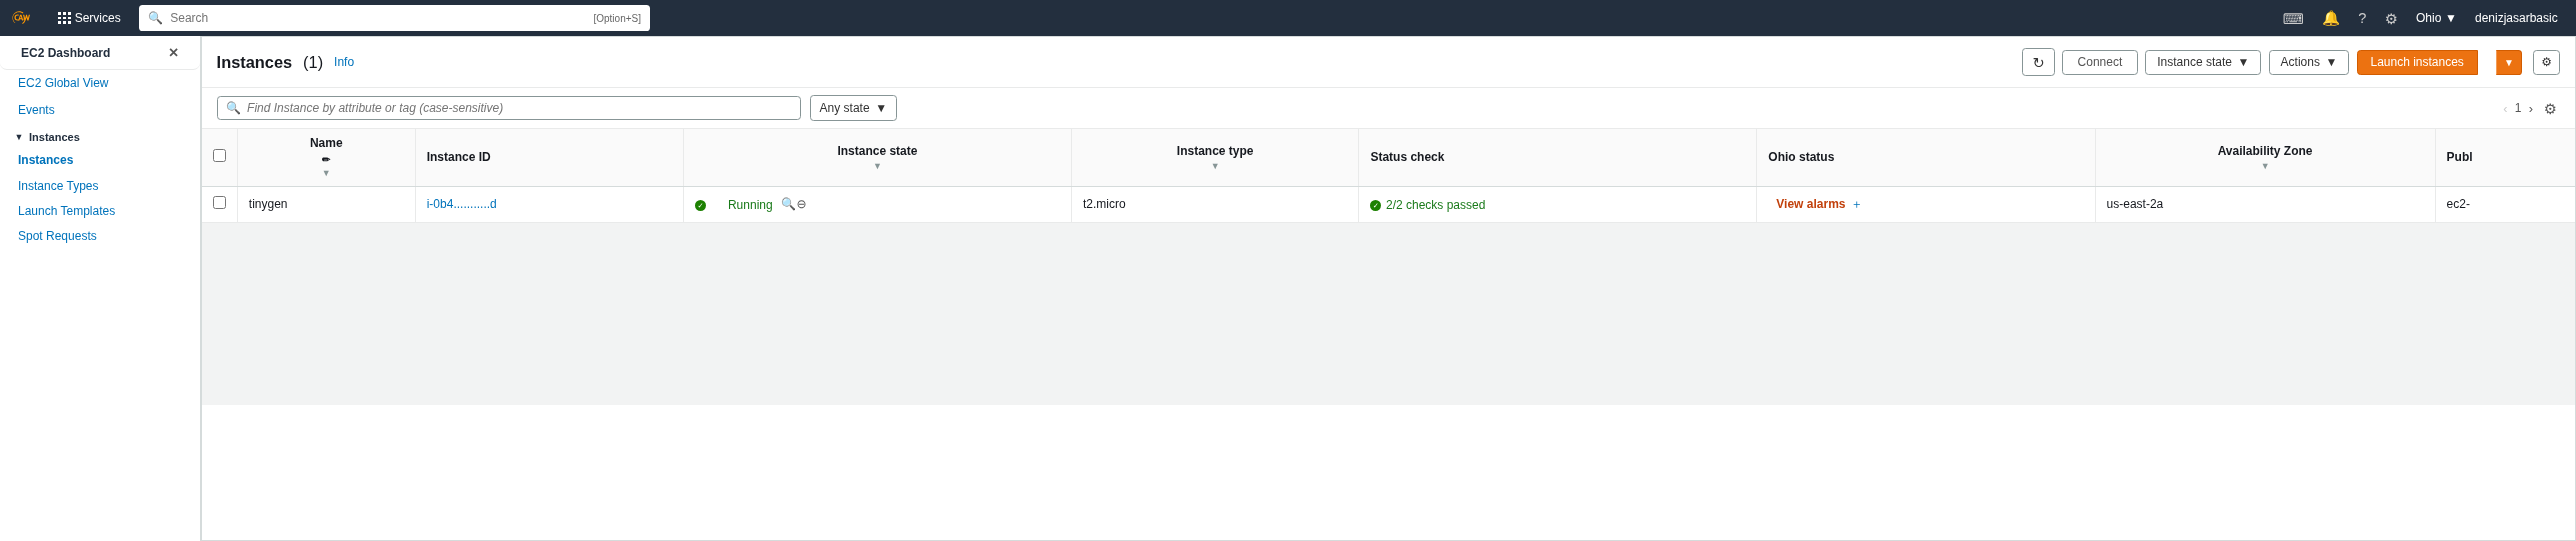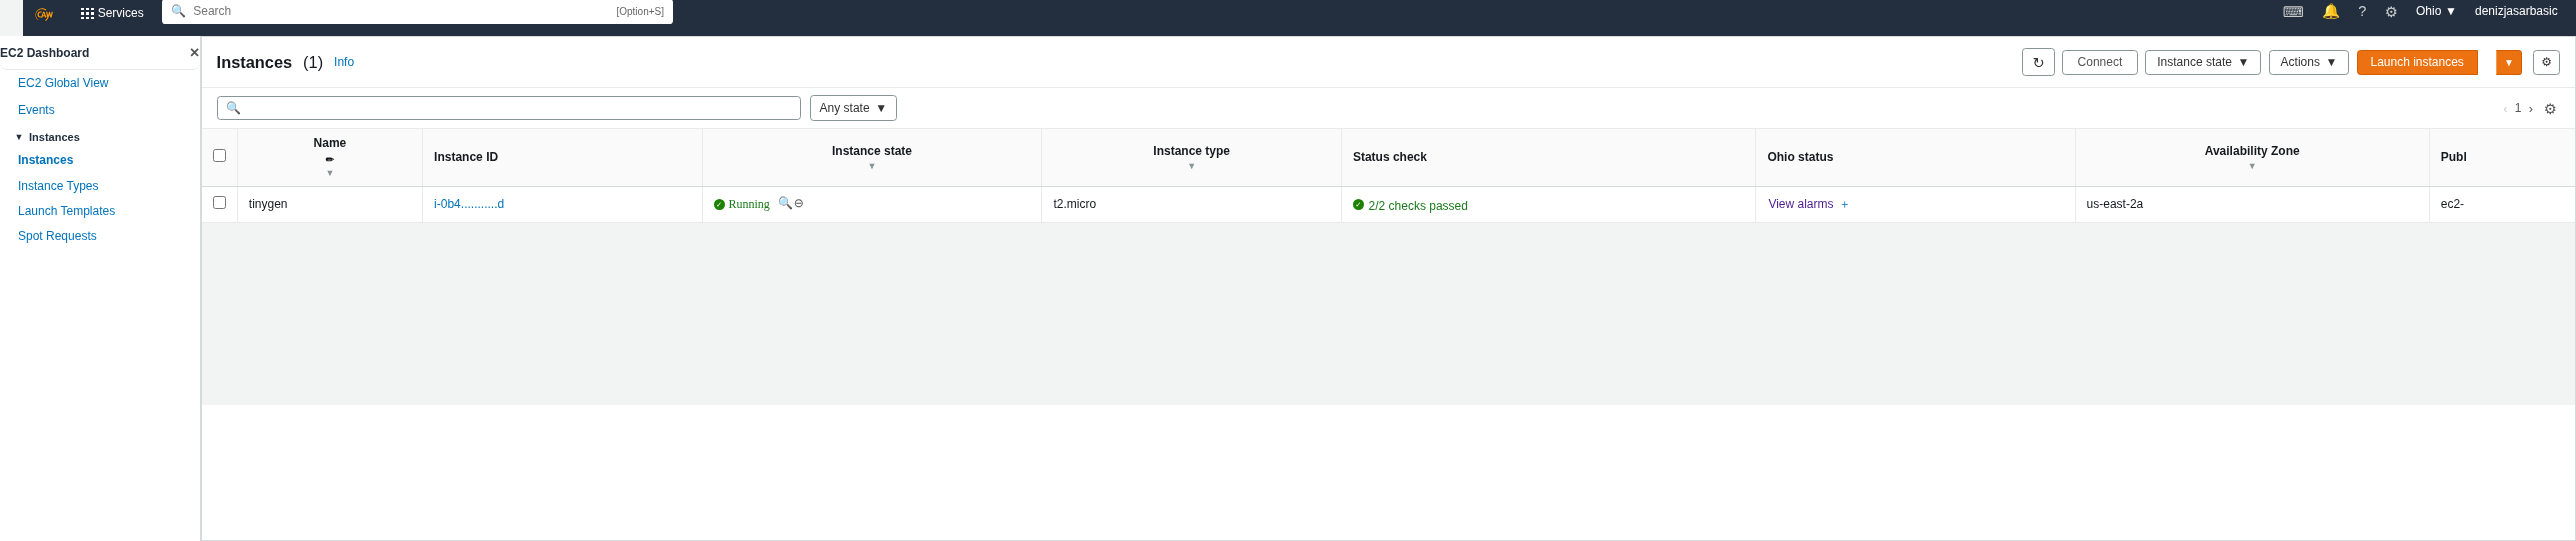--- a/index.html
+++ b/index.html
@@ -3,26 +3,25 @@
   <meta charset="utf-8">
   <style>
     * { box-sizing: border-box; margin: 0; padding: 0; }
     body { font-family: -apple-system, BlinkMacSystemFont, "Amazon Ember", Arial, sans-serif; font-size: 12px; background: #f2f3f3; }
 
     
     .top-nav {
       background: #232f3e;
       height: 36px;
       display: flex;
-      align-items: flex-end;
+      align-items: center;
       padding: 12px 11px;
       gap: 11px;
       position: relative;
       z-index: 10;
-      margin-left: 23px;
     }
     .aws-logo {
       display: flex;
       align-items: center;
       gap: 3.6px;
     }
     .aws-logo-icon {
       width: 29px;
       height: 18px;
     }
@@ -104,21 +103,21 @@
     .sidebar {
       width: 201px;
       background: #fff;
       border-right: 0.9px solid #d5dbdb;
       overflow-y: auto;
       flex-shrink: 0;
     }
     .sidebar-section-header {
       display: flex;
       align-items: center;
-      padding: 9px 0;
+      padding: 9px 21px;
       font-size: 12px;
       color: #232f3e;
       font-weight: 600;
       cursor: pointer;
       border-bottom: 0.9px solid #e9eaea;
       border-radius: 7px;
     }
     .sidebar-item {
       padding: 6.4px 14.6px 6.4px 18px;
       font-size: 12px;
@@ -366,48 +365,49 @@
       cursor: pointer;
     }
     .instance-id-link {
       color: #0073bb;
       cursor: pointer;
       text-decoration: none;
     }
     .status-running {
       display: inline-flex;
       align-items: center;
-      gap: 4px;
+      gap: 22px;
       color: #1a7a1a;
-      font-family: Liberation Serif, serif;
     }
     .status-circle {
       width: 11px;
       height: 11px;
       border-radius: 50%;
       background: #1d8102;
       display: inline-flex;
       align-items: center;
       justify-content: center;
     }
     .status-circle::after {
       content: '✓';
       color: #fff;
       font-size: 7.3px;
     }
     .zoom-icons { color: #555; font-size: 12px; margin-left: 5.5px; }
     .checks-passed {
       display: inline-flex;
+      align-items: center;
       gap: 4.6px;
       color: #1a7a1a;
     }
     .view-alarms {
-      color: #4c1d95;
-      cursor: pointer;
-      margin-left: 1px;
+      color: #c2410c;
+      cursor: pointer;
+      margin-left: 8px;
+      font-weight: bold;
     }
     .add-btn {
       color: #0073bb;
       cursor: pointer;
       margin-left: 1.8px;
     }
     .empty-area {
       height: 182px;
       background: #f2f3f3;
     }
@@ -541,20 +541,21 @@
         </div>
 
         <button class="btn-icon-only" style="margin-left:3.6px;">
           <span>⚙</span>
         </button>
       </div>
 
       <div class="filter-bar">
         <div class="search-filter">
           <span style="color:#888;">🔍</span>
+          <input type="text" placeholder="Find Instance by attribute or tag (case-sensitive)" style="">
         </div>
         <div class="state-dropdown">
           <span>Any state</span>
           <span>▼</span>
         </div>
         <div class="pagination">
           <button class="pagination-btn" disabled="">‹</button>
           <span>1</span>
           <button class="pagination-btn">›</button>
           <button class="settings-btn">⚙</button>

